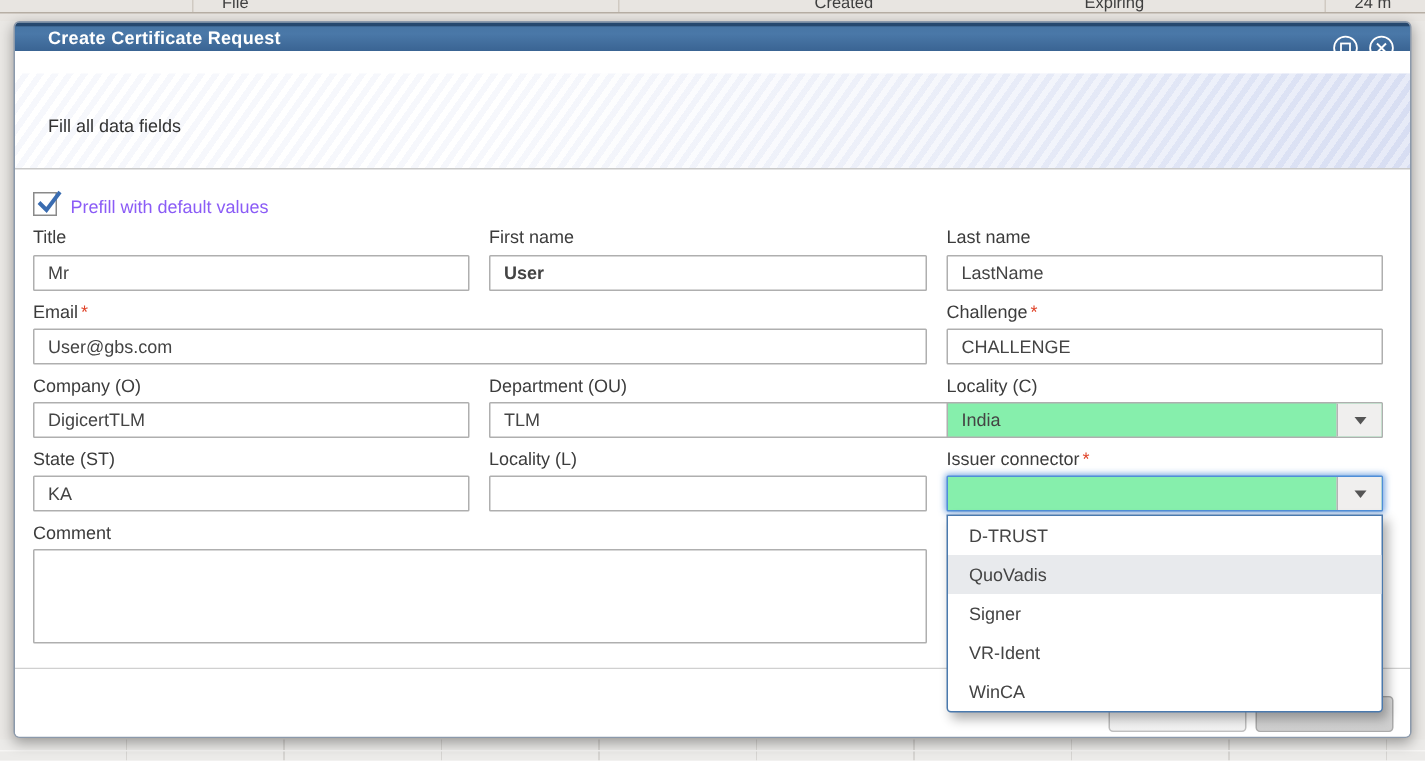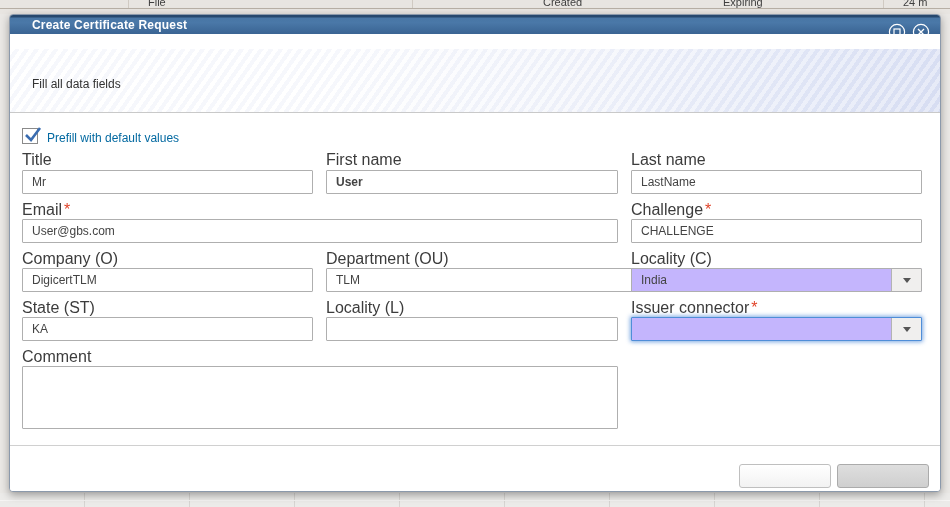--- a/index.html
+++ b/index.html
@@ -53,48 +53,48 @@
     border-bottom:1px solid #c9c9c9;
     padding-left:38px;
   }
   .msg-area .sheen {
     position:absolute; inset:0;
     background:repeating-linear-gradient(125deg, rgba(255,255,255,.35) 0 4px, rgba(205,213,238,.18) 4px 8px);
   }
   .msg-text { position:absolute; left:22px; top:28px; font-size:12px; color:#333333; }
 
   
-  .lbl { position:absolute; font-size:16px; color:#3c3c3c; white-space:nowrap; }
+  .lbl { position:absolute; font-size:12px; color:#3c3c3c; white-space:nowrap; }
   .req { color:#e0442a; margin-left:2px; }
   .tb {
     position:absolute; height:24px; border:1px solid #afafaf; background:#fff;
     font-family:"Liberation Sans", sans-serif; font-size:12px; color:#444;
     padding:0 0 0 9px; outline:none; border-radius:1px;
   }
   .ta {
     position:absolute; border:1px solid #afafaf; background:#fff; resize:none;
     font-family:"Liberation Sans", sans-serif; font-size:12px; color:#444;
     padding:4px 8px; outline:none; border-radius:1px;
   }
-  .combo { position:absolute; height:24px; border:1px solid #afafaf; background:#c4b5fd; border-radius:1px; cursor:pointer; }
+  .combo { position:absolute; height:24px; border:1px solid #afafaf; background:#86efac; border-radius:1px; cursor:pointer; }
   .combo-value { position:absolute; left:9px; top:0; line-height:22px; font-size:12px; color:#444; }
   .combo-btn {
     position:absolute; right:0; top:0; bottom:0; width:30px;
     background:#f0efee; border-left:1px solid #b3b3b3;
     display:flex; align-items:center; justify-content:center;
   }
   .arrow-down { width:0; height:0; border-left:4px solid transparent; border-right:4px solid transparent; border-top:5px solid #555; }
   .combo.focused { border-color:#4f8ed8; box-shadow:0 0 4px 1px rgba(80,140,216,.75); }
 
   .checkbox {
     position:absolute; left:12px; top:113px; width:16px; height:16px;
     border:1px solid #8a8a8a; background:#fff; cursor:pointer;
   }
   .checkbox svg { position:absolute; left:1px; top:-4px; overflow:visible; }
-  .checkbox-label { position:absolute; left:37px; top:116px; font-size:12px; color:#0369a1; }
+  .checkbox-label { position:absolute; left:37px; top:116px; font-size:12px; color:#8b5cf6; }
 
   
   .footer {
     position:absolute; left:0; right:0; top:430px; bottom:0;
     border-top:1px solid #d0d0d0; background:#fff; border-radius:0 0 3px 3px;
   }
   .btn {
     position:absolute; top:18px; height:24px; width:92px; border-radius:3px; cursor:pointer;
   }
   .btn-light { background:linear-gradient(#ffffff,#f2f2f2); border:1px solid #bfbfbf; }
@@ -199,14 +199,21 @@
   </div>
 
   <span class="lbl" style="left:12px;top:333px">Comment</span>
   <textarea class="ta" style="left: 12px; top: 351px; width: 596px; height: 63px;"></textarea>
 
   <div class="footer">
     <span class="btn btn-light" style="left:729px"></span>
     <span class="btn btn-gray" style="left:827px"></span>
   </div>
 
+  <div class="dropdown">
+    <div class="dd-item">D-TRUST</div>
+    <div class="dd-item hl">QuoVadis</div>
+    <div class="dd-item">Signer</div>
+    <div class="dd-item">VR-Ident</div>
+    <div class="dd-item">WinCA</div>
+  </div>
 
 </div>
 
 </body></html>

